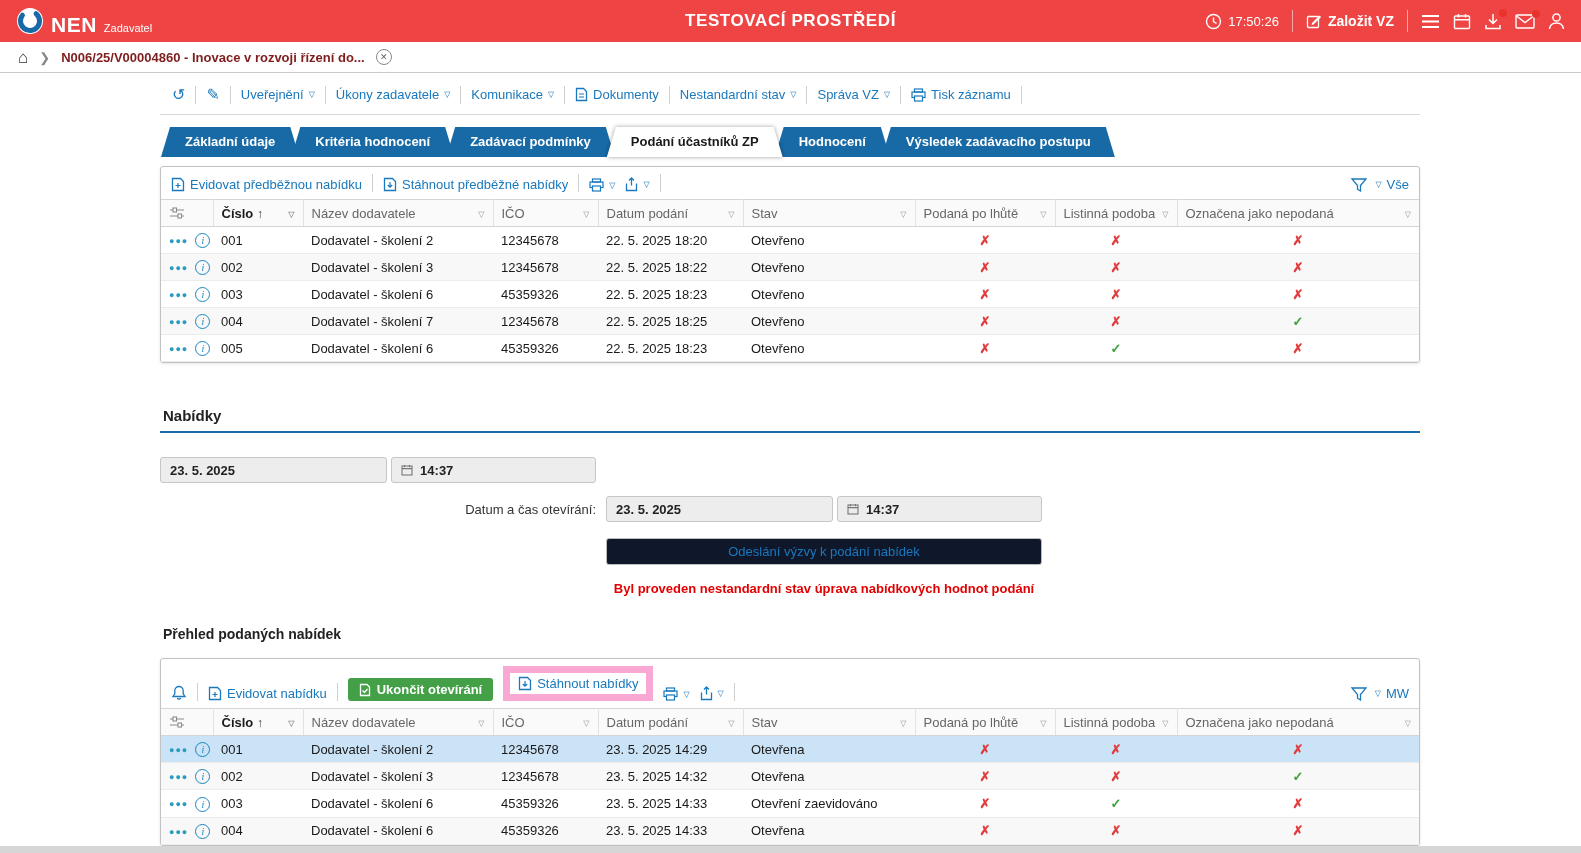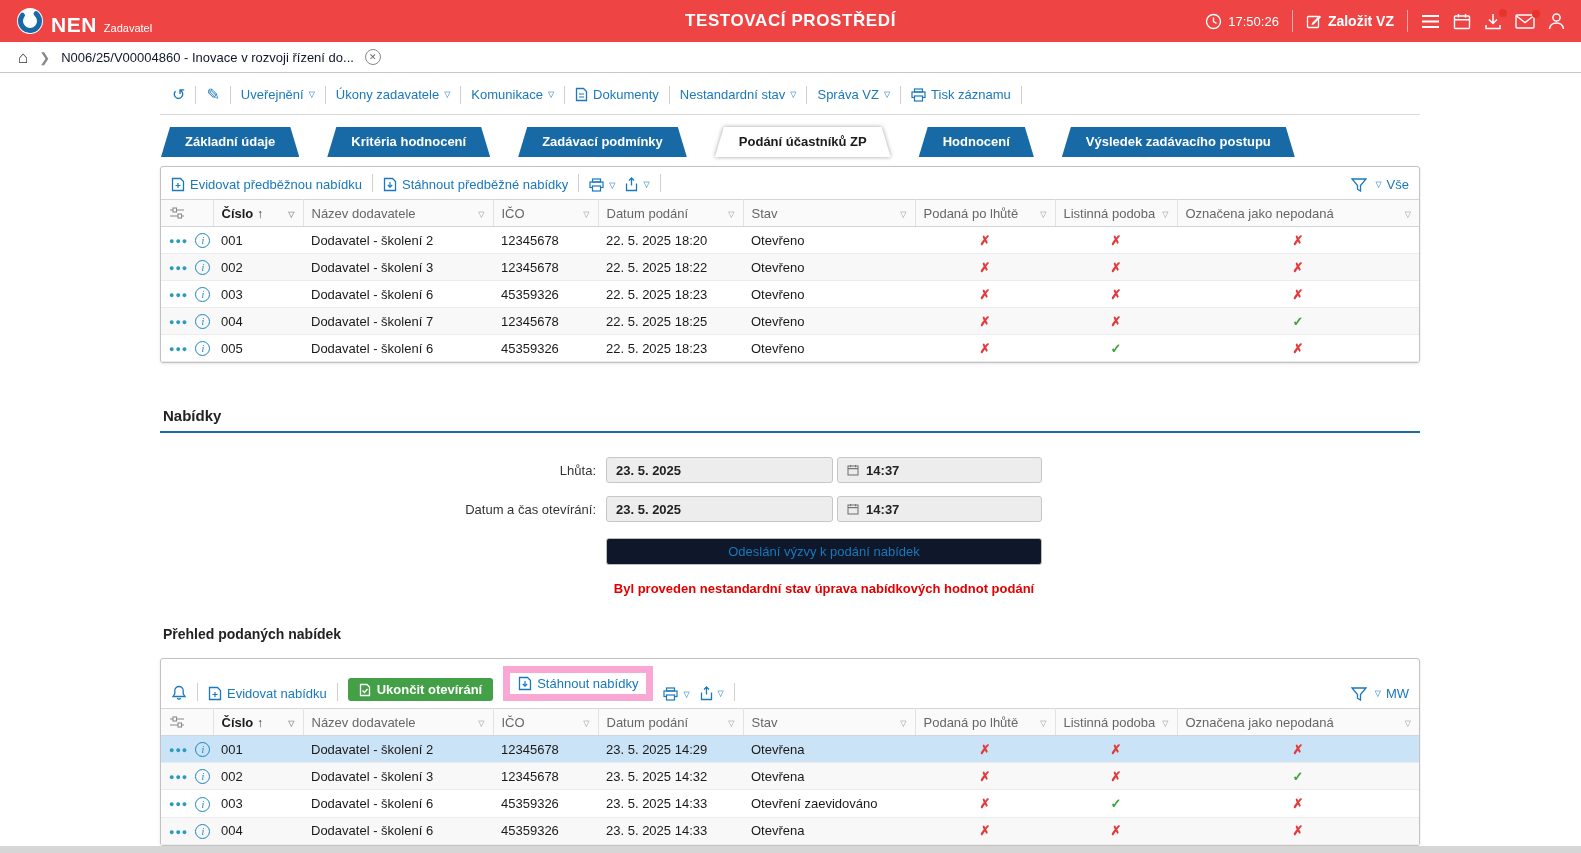--- a/index.html
+++ b/index.html
@@ -30,21 +30,21 @@
   .hicon { position:relative; display:flex; align-items:center; cursor:pointer; }
   .badge { position:absolute; top:-4px; right:-5px; width:8px; height:8px; border-radius:50%; background:#e8332a; }
 
   
   .breadcrumb {
     height:31px; background:#fff; border-bottom:1px solid #c9c9c9;
     display:flex; align-items:center; gap:11px; padding:0 18px;
   }
   .bc-home { font-size:17px; color:#333; line-height:1; cursor:pointer; }
   .bc-chev { color:#888; font-size:13px; }
-  .bc-item { font-size:13px; font-weight:normal; color:#0f172a; }
+  .bc-item { font-size:13px; font-weight:bold; color:#7f1d1d; }
   .bc-close {
     width:16px; height:16px; border:1px solid #888; border-radius:50%;
     display:flex; align-items:center; justify-content:center;
     font-size:9px; color:#666; cursor:pointer;
   }
 
   
   .content { margin-left:160px; width:1260px; }
 
   
@@ -52,21 +52,21 @@
     display:flex; align-items:center; gap:10px;
     padding:12px 12px 10px 12px; border-bottom:1px solid #d9d9d9;
     font-size:13px; color:#1a78bc;
   }
   .sep { width:1px; height:18px; background:#cfcfcf; flex:0 0 auto; }
   .tlink { display:flex; align-items:center; gap:5px; cursor:pointer; white-space:nowrap; }
   .dd { font-size:8px; color:#1a78bc; }
   .aicon { display:flex; align-items:center; cursor:pointer; font-size:16px; color:#1a78bc; }
 
   
-  .tabs { display:flex; margin-top:12px; height:30px; padding-left:1px;gap:36px; }
+  .tabs { display:flex; margin-top:12px; height:30px; padding-left:1px; }
   .tab {
     position:relative; z-index:1; padding:0 24px; line-height:30px;
     font-size:13px; font-weight:bold; color:#fff; margin-right:-8px;
     cursor:pointer; white-space:nowrap;
   }
   .tab::before {
     content:""; position:absolute; inset:0; z-index:-1; background:#176aa6;
     clip-path:polygon(9px 0, calc(100% - 9px) 0, 100% 100%, 0 100%);
   }
   .tab.active { color:#1a1a1a; z-index:3; filter:drop-shadow(0 0 2px rgba(0,0,0,.38)); }
@@ -425,21 +425,20 @@
               <td class="c"><span class="mark no">✗</span></td>
             </tr>
           </tbody>
         </table>
     </div>
 
     <div class="section-title">Nabídky</div>
     <div class="section-rule"></div>
 
     <div class="frow">
-      <div class="flabel">Lhůta:</div>
       <div class="ffields">
         <div class="finput date">
           <span>23. 5. 2025</span>
         </div>
         <div class="finput time">
           <span>
               <svg width="12" height="12" viewBox="0 0 12 12">
                 <rect x="1" y="2" width="10" height="9" fill="none" stroke="#777" stroke-width="1.1"></rect>
                 <path d="M1 4.6h10M3.5 1v2.2M8.5 1v2.2" stroke="#777" stroke-width="1.1"></path>
               </svg>

